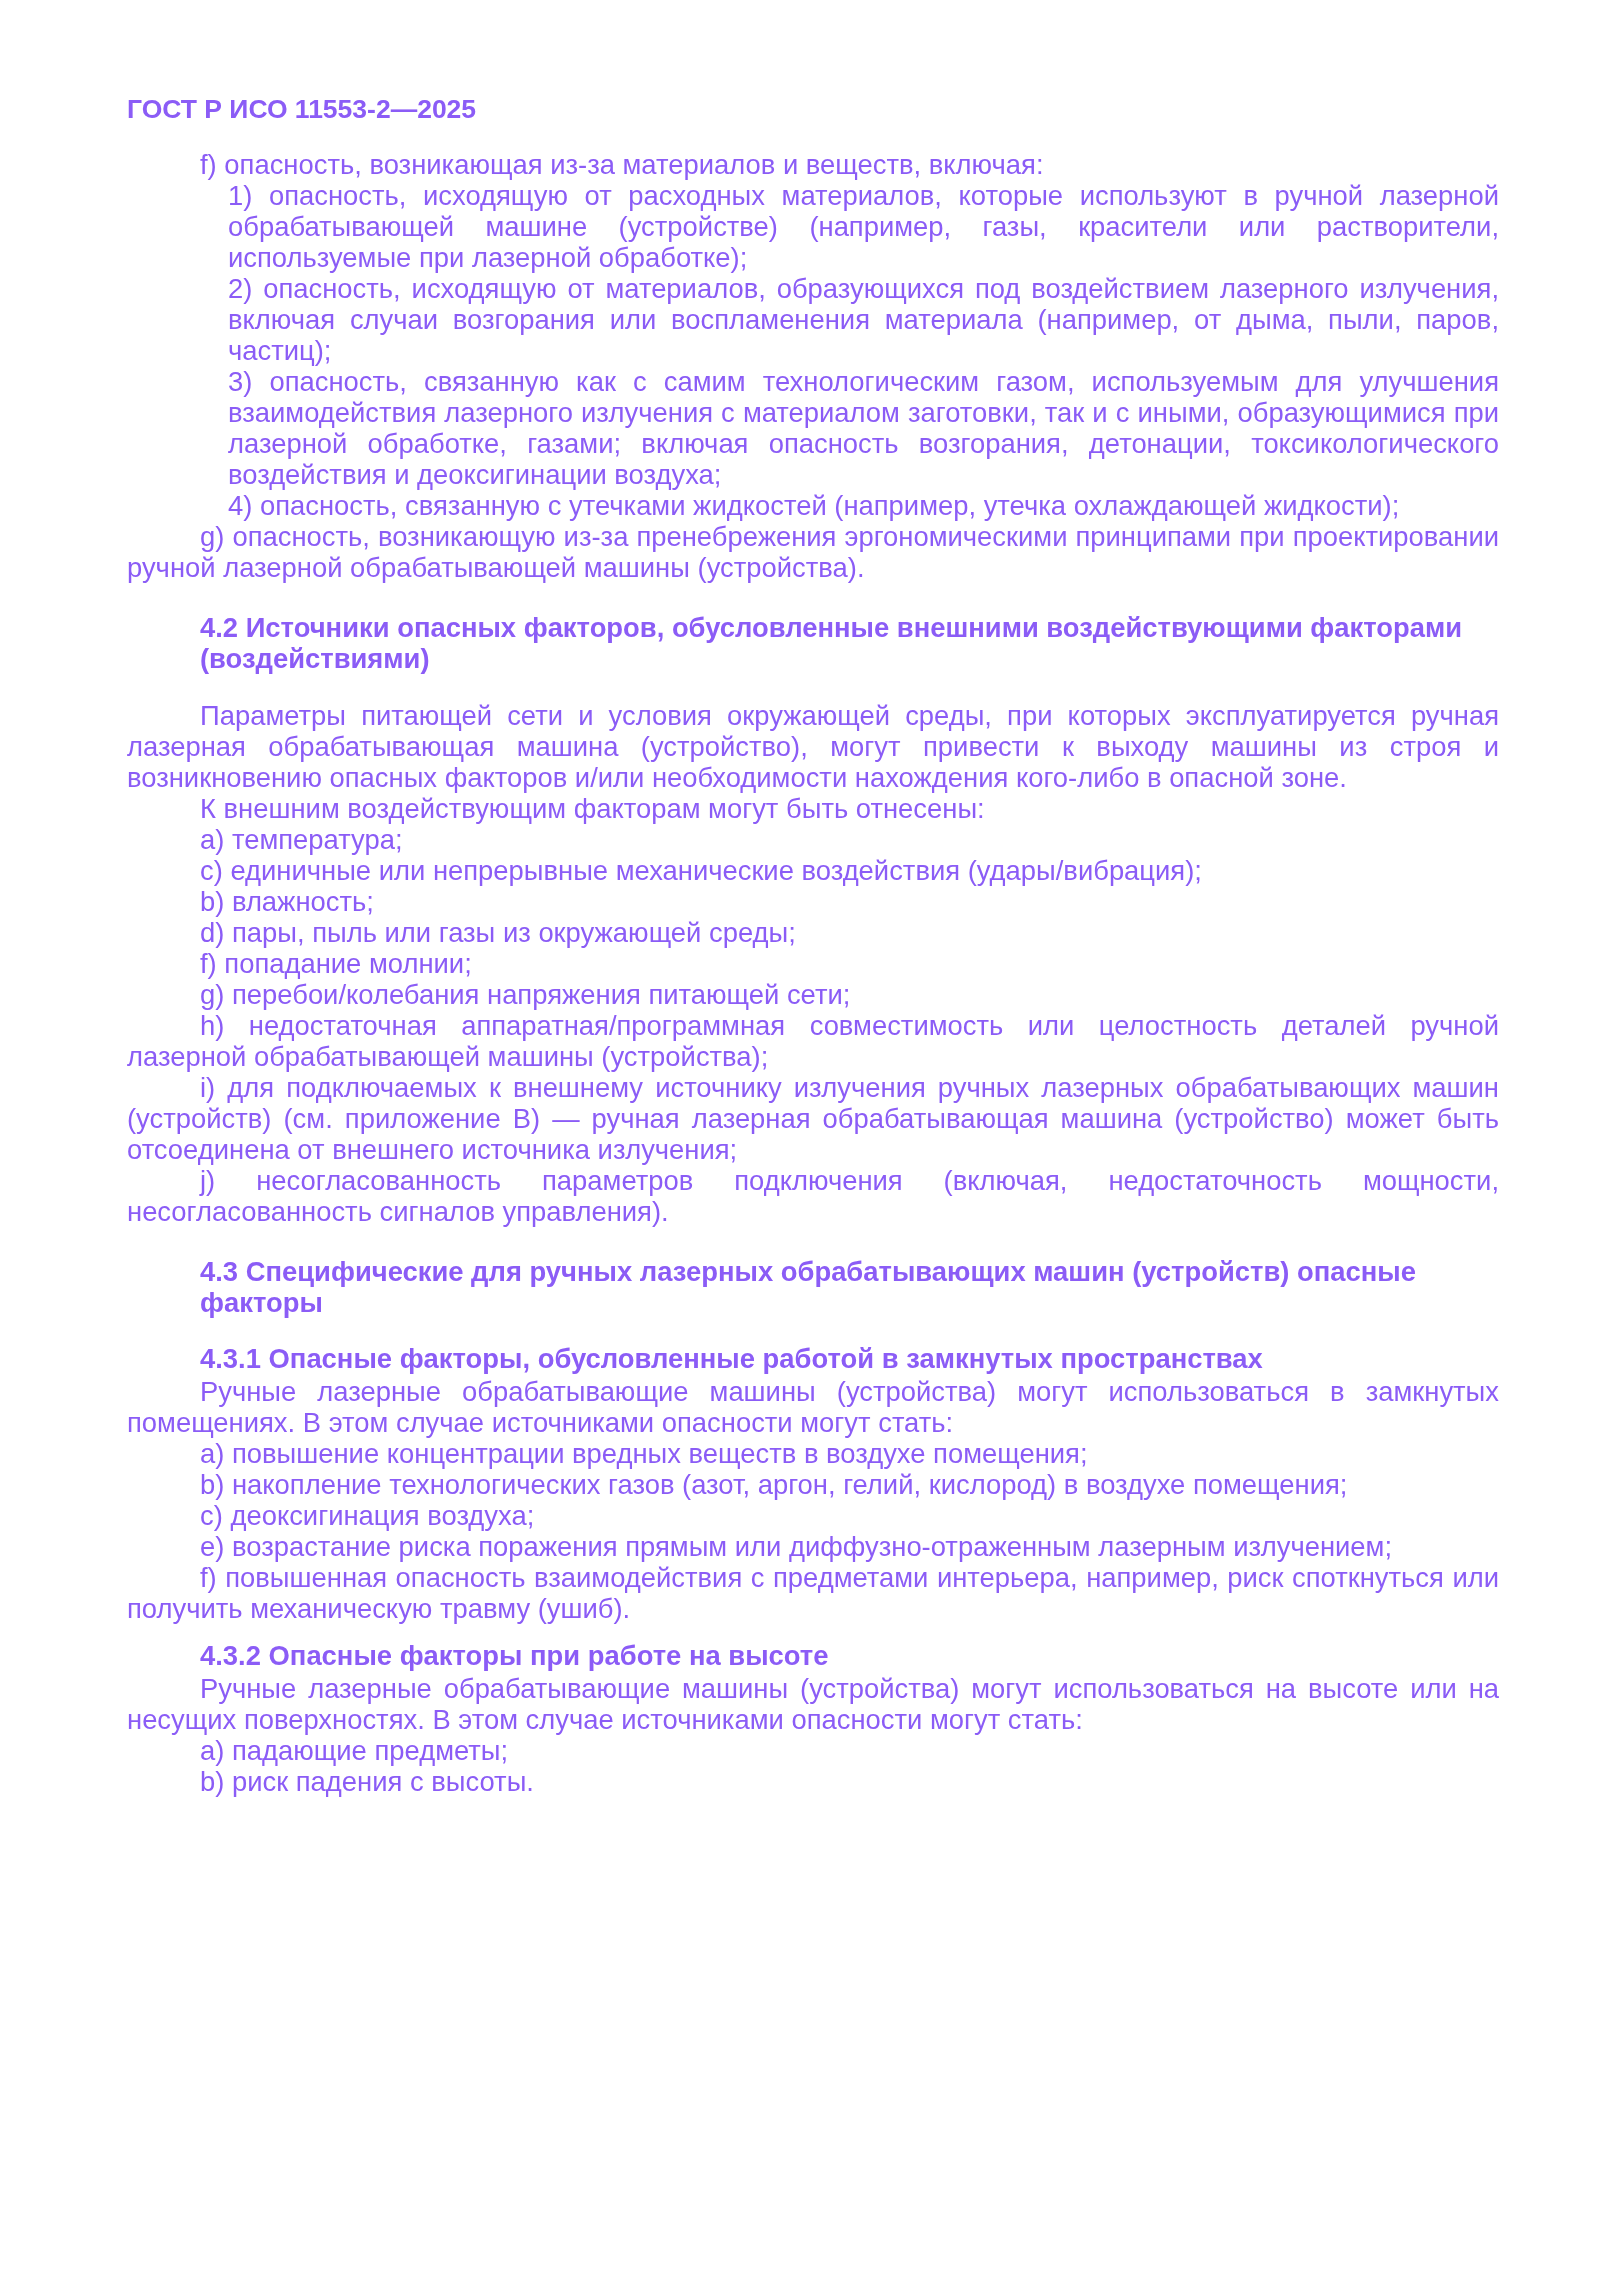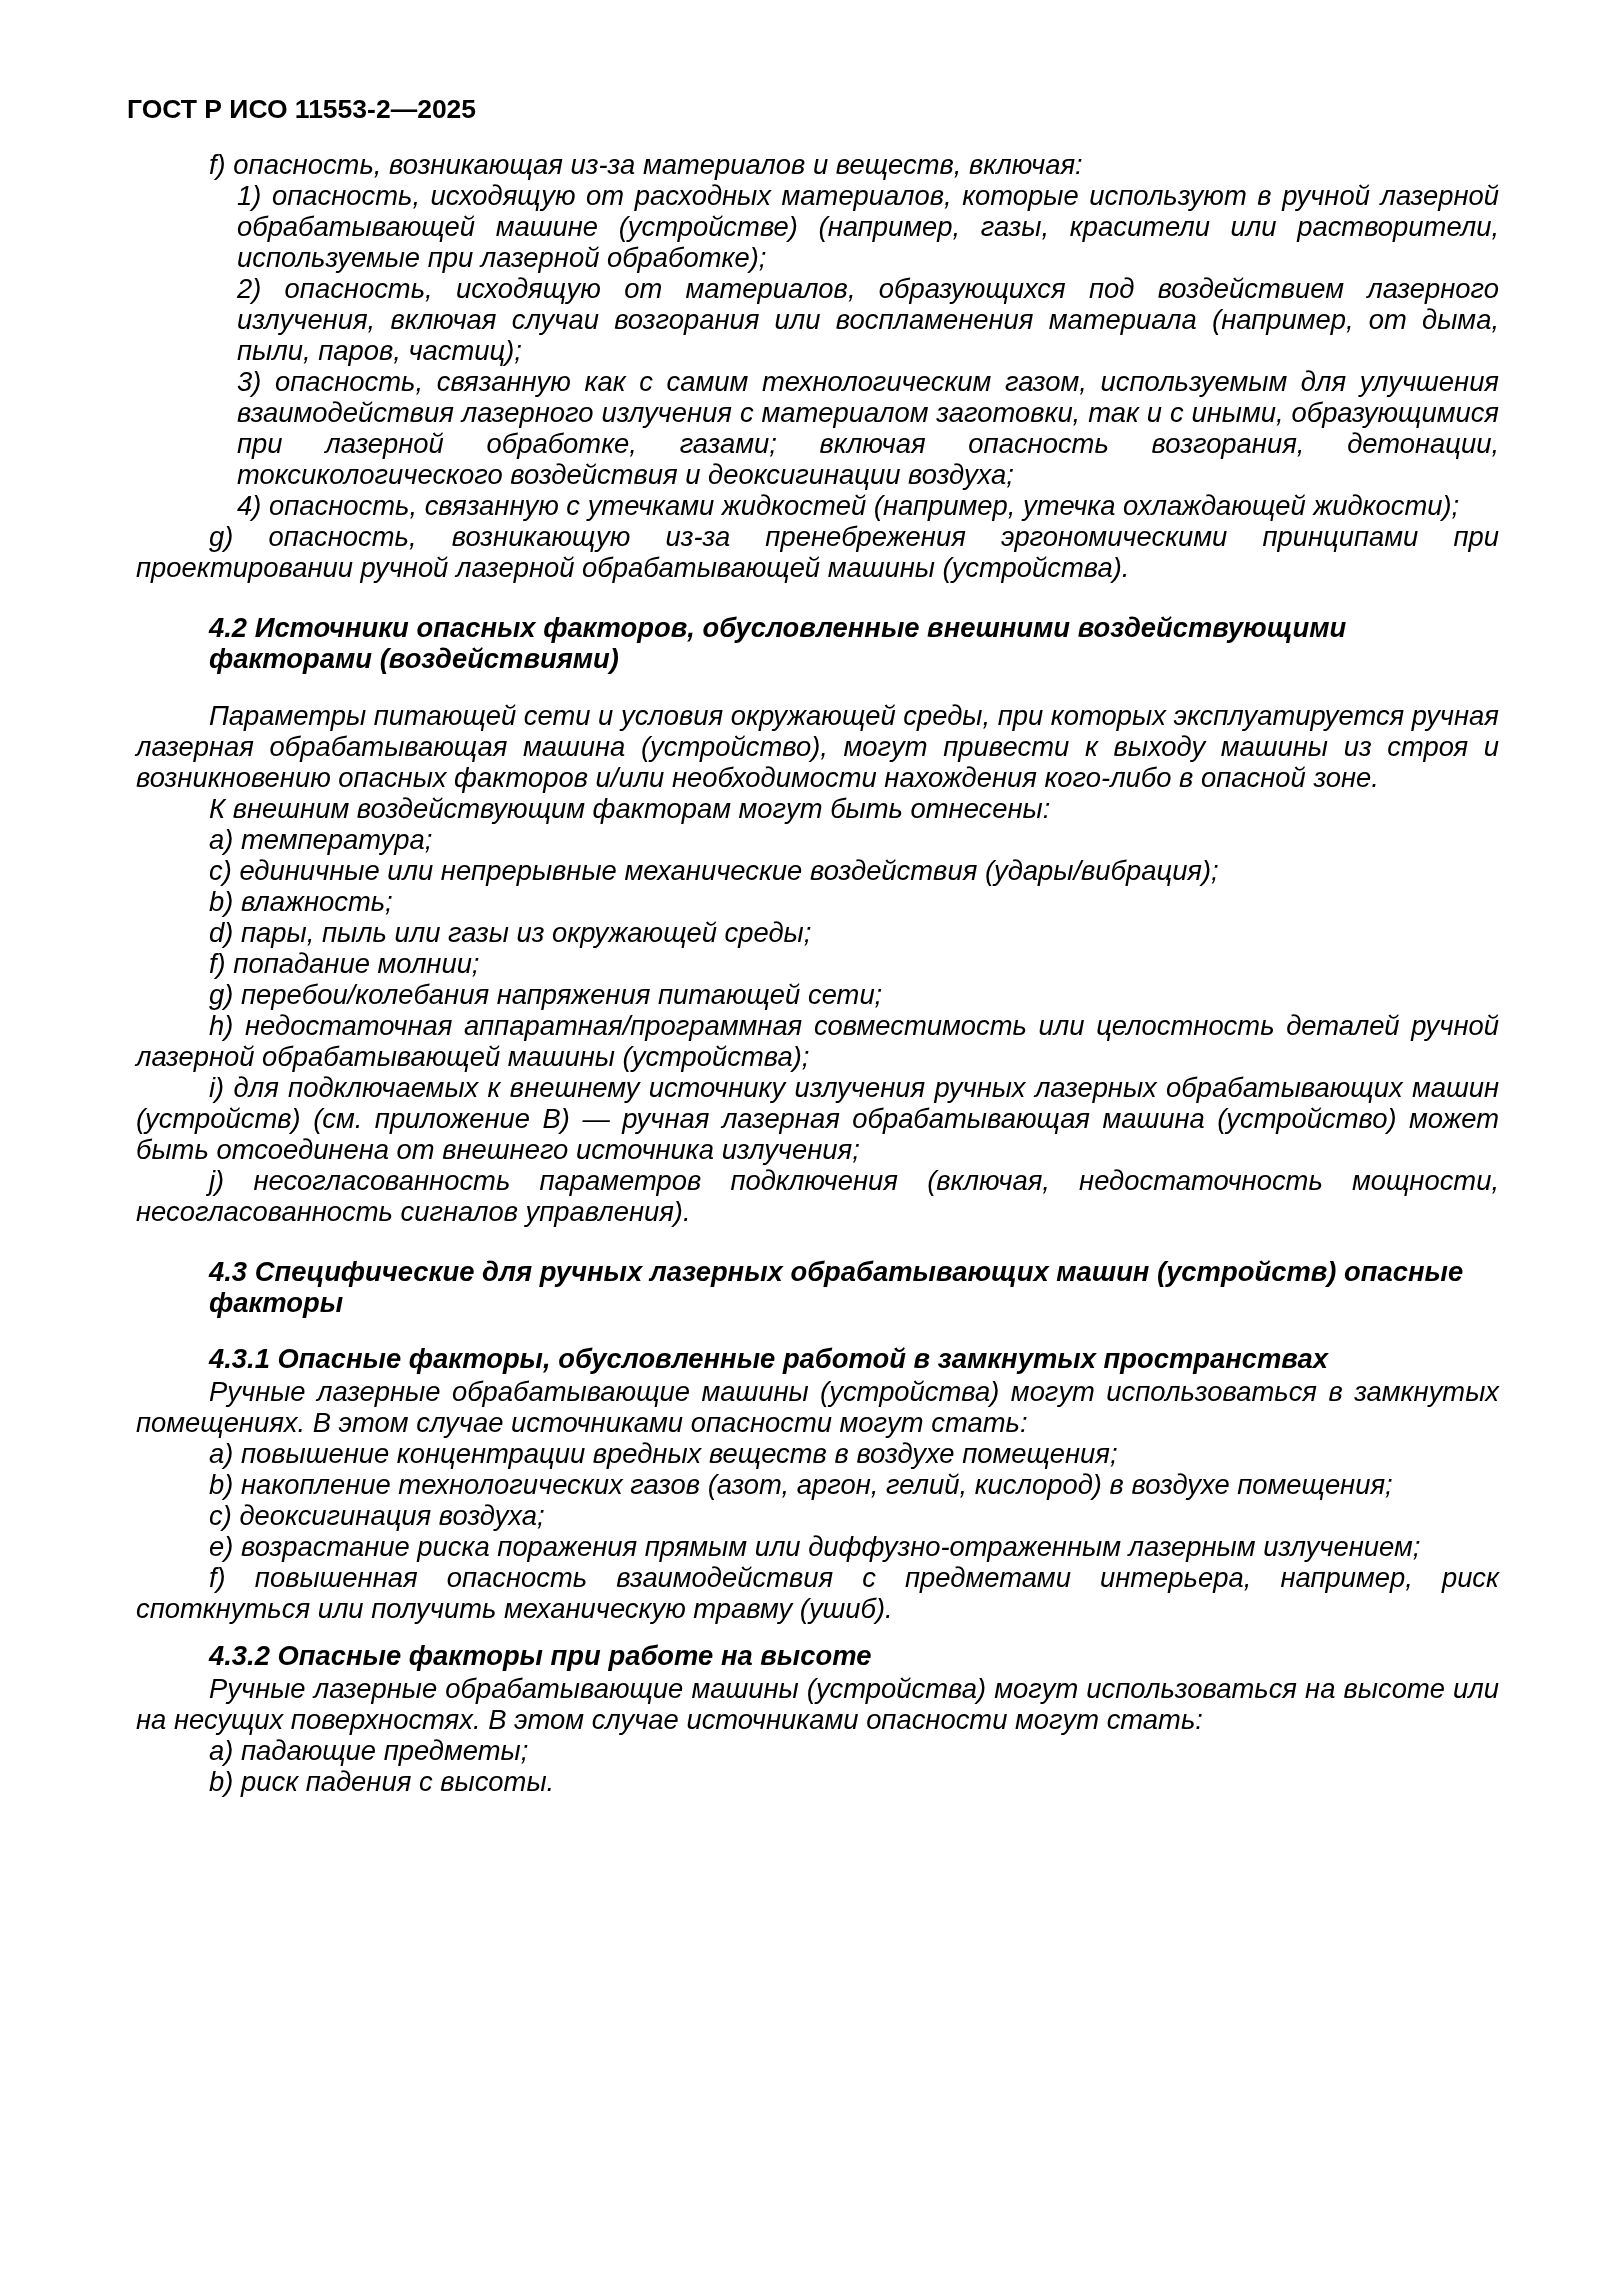--- a/index.html
+++ b/index.html
@@ -5,38 +5,37 @@
   html, body {
     margin: 0;
     padding: 0;
     background: #ffffff;
   }
   .page {
     position: relative;
     width: 1621px;
     height: 2076px;
     background: #ffffff;
-    color: #000000;
+    color: #8b5cf6;
     font-family: "Liberation Sans", sans-serif;
     overflow: hidden;
   }
   .doc-header {
     position: absolute;
     left: 127px;
     top: 94px;
     font-size: 26.5px;
     font-weight: bold;
     white-space: nowrap;
   }
   .content {
     position: absolute;
-    left: 136px;
+    left: 127px;
     right: 122px;
     top: 149px;
-    font-style: italic;
   }
   .block {
     font-size: 27.4px;
     line-height: 31px;
     text-align: justify;
     hyphens: auto;
     -webkit-hyphens: auto;
   }
   
   .para, .li1 {

